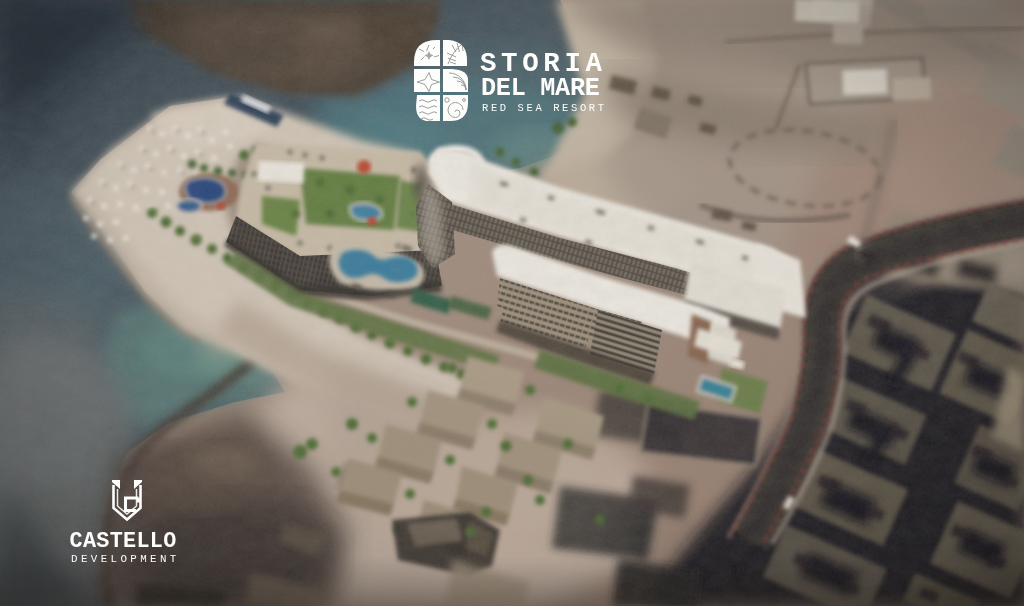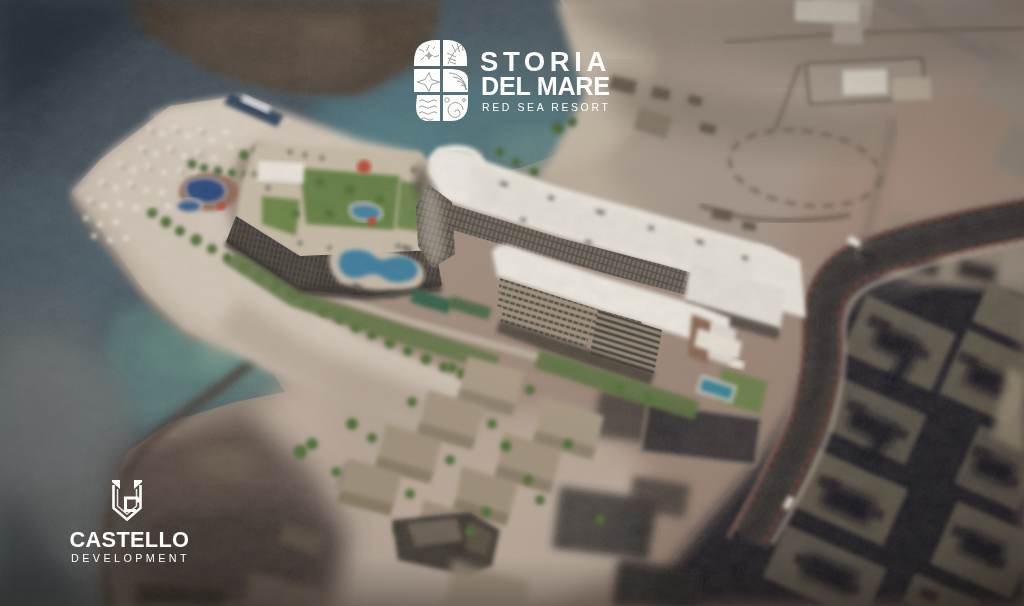--- a/index.html
+++ b/index.html
@@ -1,16 +1,16 @@
 <!DOCTYPE html>
 <html><head>
 <meta charset="utf-8">
 <style>
   html,body{margin:0;padding:0;background:#000;}
-  #stage{position:relative;width:1024px;height:606px;overflow:hidden;font-family:Liberation Sans, sans-serif;}
+  #stage{position:relative;width:1024px;height:606px;overflow:hidden;font-family:Liberation Mono, monospace;}
   svg{display:block;}
 </style>
 </head>
 <body>
 <div id="stage">
 <svg width="1024" height="606" viewBox="0 0 1024 606">
 <defs>
   <linearGradient id="seaG" x1="0" y1="0" x2="0.55" y2="1">
     <stop offset="0" stop-color="#37434e"></stop>
     <stop offset="0.45" stop-color="#43525b"></stop>

